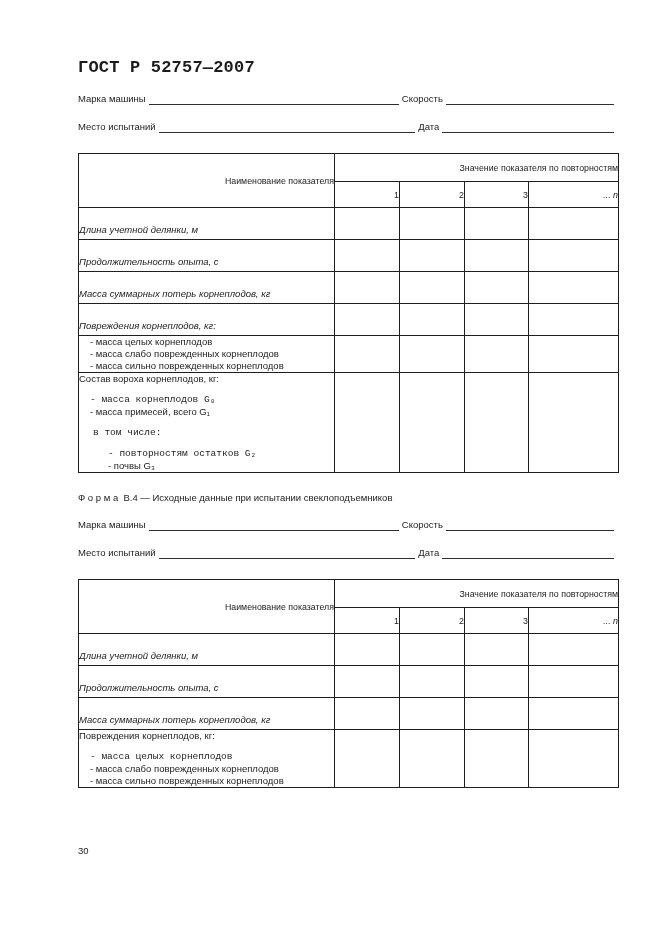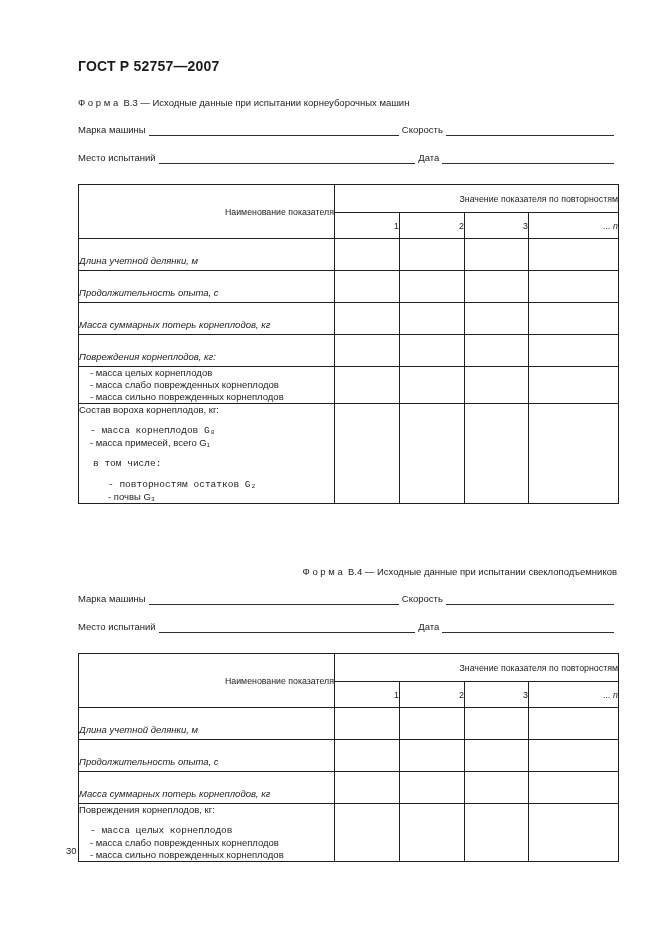--- a/index.html
+++ b/index.html
@@ -8,32 +8,32 @@
     position: relative;
     width: 661px;
     height: 936px;
     background: #ffffff;
     font-family: "Liberation Sans", sans-serif;
     color: #1c1c1c;
     padding: 58px 44px 0 78px;
     overflow: hidden;
   }
   .doc-header {
-    font-size: 14px;
+    font-size: 17px;
     font-weight: bold;
     letter-spacing: 0.2px;
+    font-family: Liberation Mono, monospace;
   }
   .form-title {
     font-size: 9.5px;
     margin-top: 23px;
     white-space: pre;
   }
   .form-title-2 {
-    margin-top: 62px;
-    text-align: right;
+    margin-top: 19px;
   }
   .field-row {
     display: flex;
     align-items: flex-end;
     font-size: 9.5px;
     margin-top: 16px;
     line-height: 12px;
     text-align: right;
   }
   .field-label { white-space: nowrap; flex: 0 0 auto; }
@@ -66,33 +66,32 @@
   }
   .single .name-cell { padding-top: 16px; padding-bottom: 3px; font-style: italic; }
   .value-cell { height: 19px; }
   .line { white-space: nowrap; }
   .line.i1 { padding-left: 11px; }
   .line.i2 { padding-left: 14px; }
   .line.i3 { padding-left: 29px; }
   .line.gap { margin-top: 9px; font-family: Liberation Mono, monospace; }
   .page-number {
     position: absolute;
-    left: 66px;
+    left: 78px;
     top: 845px;
     font-size: 9.5px;
   }
 </style>
 </head>
 <body>
 
 <div class="page">
 
   <div class="doc-header">ГОСТ Р 52757—2007</div>
 
-  <div class="form-title">Ф о р м а  В.3 — Исходные данные при испытании корнеуборочных машин</div>
 
   <div class="field-row">
     <span class="field-label">Марка машины</span>
     <span class="blank" style="flex: 238 1 0;"></span>
     <span class="field-label">Скорость</span>
     <span class="blank" style="flex: 160 1 0;"></span>
   </div>
   <div class="field-row">
     <span class="field-label">Место испытаний</span>
     <span class="blank" style="flex: 257 1 0;"></span>

